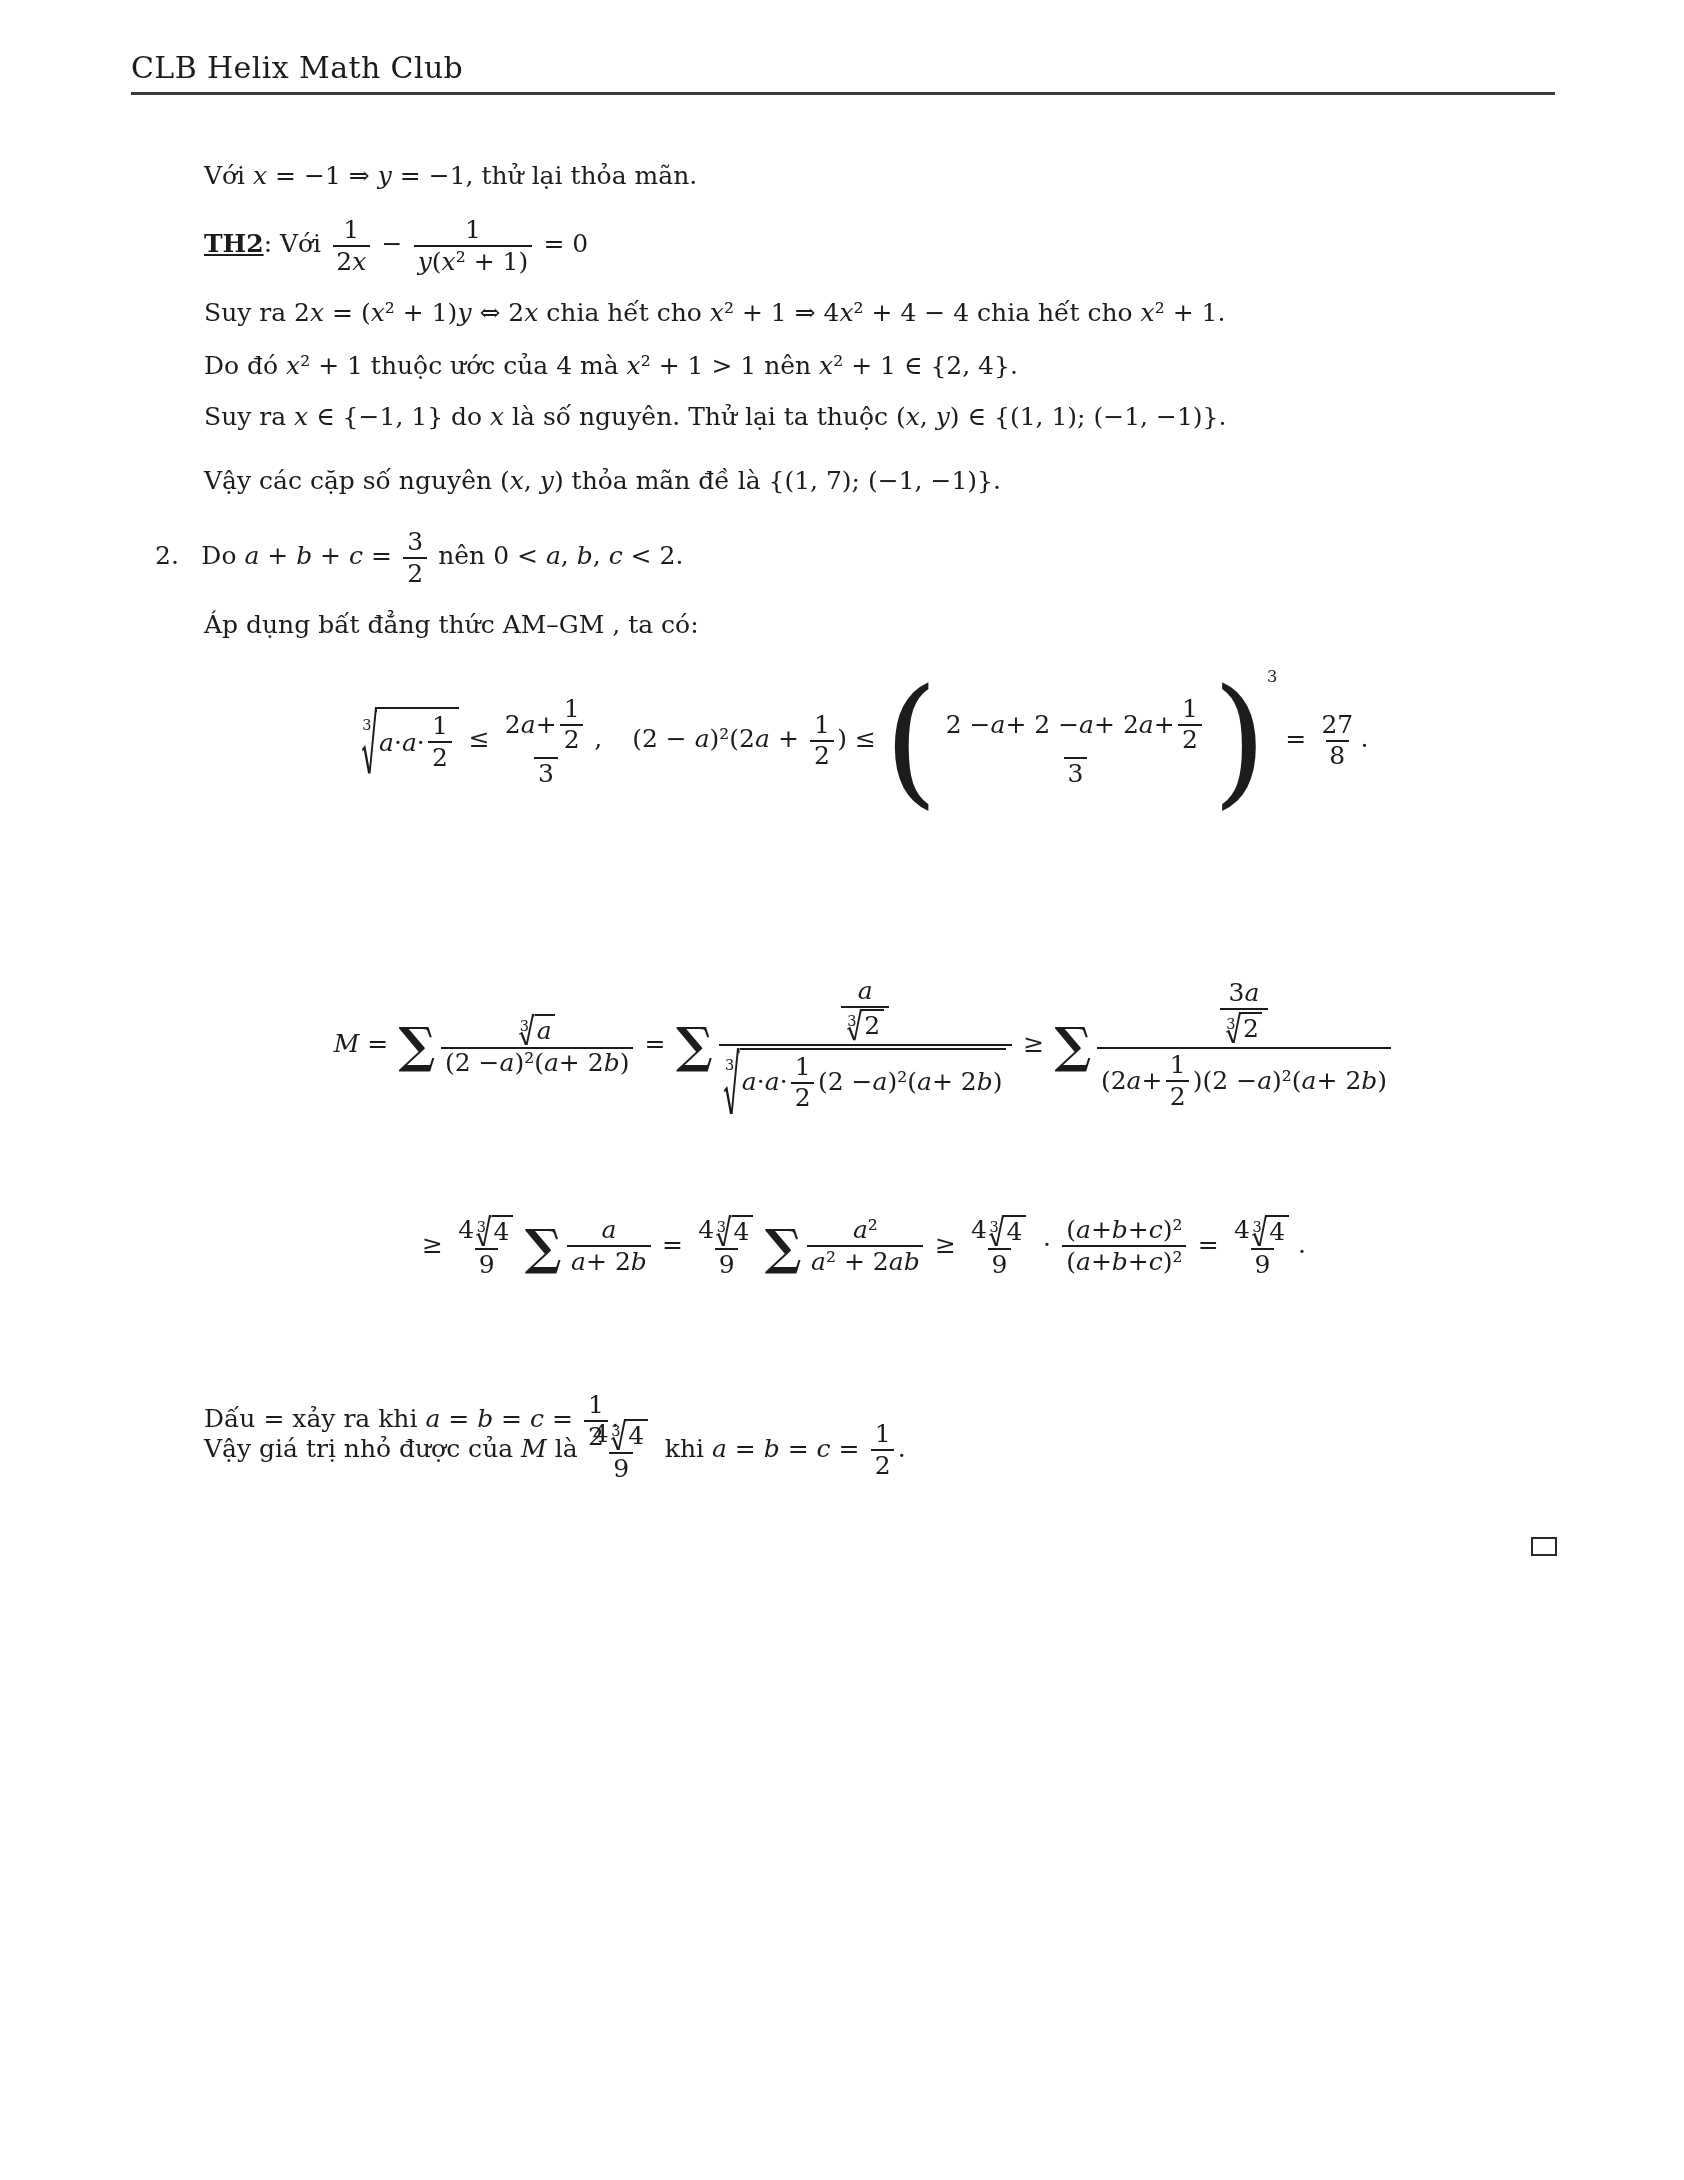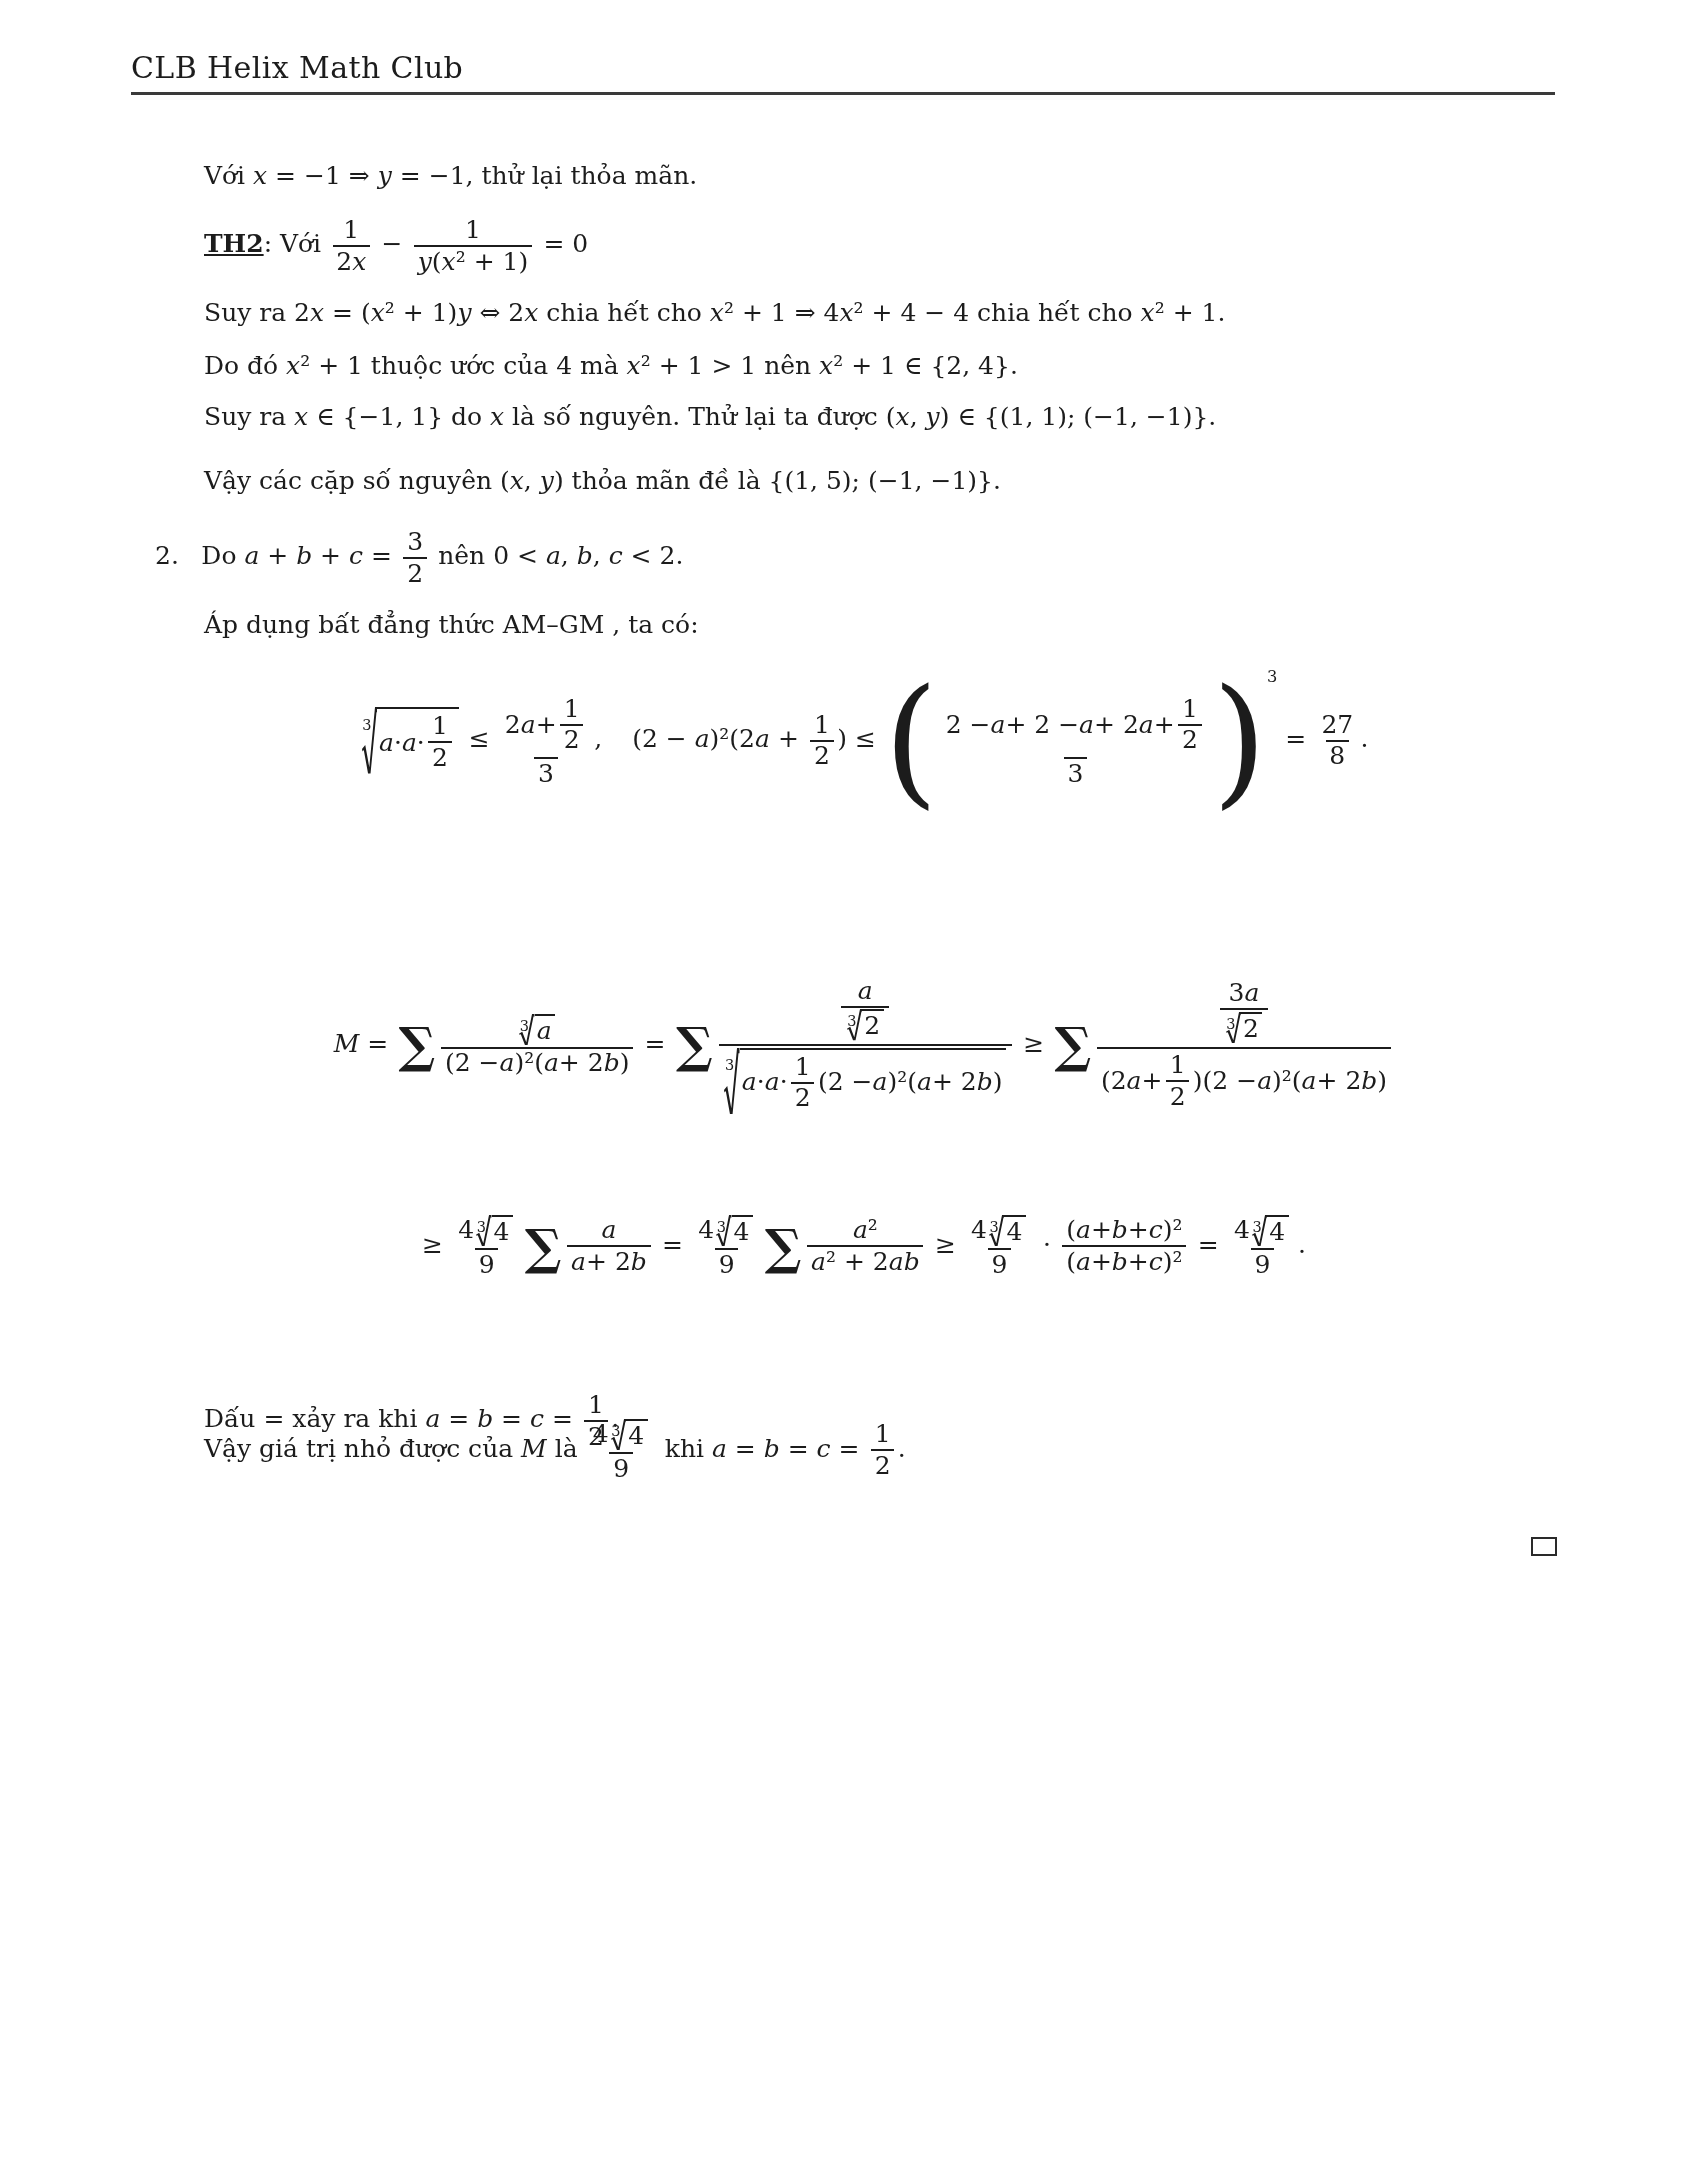--- a/index.html
+++ b/index.html
@@ -85,22 +85,22 @@
         </span>
         <span class="den">
           <span class="it">y</span>
           <span class="rm">(</span>
           <span class="it">x</span>
           <span class="rm">² + 1)</span>
         </span>
       </span><span class="rm"> = 0</span></div>
   <div class="tline" style="left:204px;top:298px"><span class="rm">Suy ra 2</span><span class="it">x</span><span class="rm"> = (</span><span class="it">x</span><span class="rm">² + 1)</span><span class="it">y</span><span class="rm"> ⇔ 2</span><span class="it">x</span><span class="rm"> chia hết cho </span><span class="it">x</span><span class="rm">² + 1 ⇒ 4</span><span class="it">x</span><span class="rm">² + 4 − 4 chia hết cho </span><span class="it">x</span><span class="rm">² + 1.</span></div>
   <div class="tline" style="left:204px;top:351px"><span class="rm">Do đó </span><span class="it">x</span><span class="rm">² + 1 thuộc ước của 4 mà </span><span class="it">x</span><span class="rm">² + 1 &gt; 1 nên </span><span class="it">x</span><span class="rm">² + 1 ∈ {2, 4}.</span></div>
-  <div class="tline" style="left:204px;top:402px"><span class="rm">Suy ra </span><span class="it">x</span><span class="rm"> ∈ {−1, 1} do </span><span class="it">x</span><span class="rm"> là số nguyên. Thử lại ta được (</span><span class="it">x</span><span class="rm">, </span><span class="it">y</span><span class="rm">) ∈ {(1, 1); (−1, −1)}.</span></div>
-  <div class="tline" style="left:204px;top:466px"><span class="rm">Vậy các cặp số nguyên (</span><span class="it">x</span><span class="rm">, </span><span class="it">y</span><span class="rm">) thỏa mãn đề là {(1, 5); (−1, −1)}.</span></div>
+  <div class="tline" style="left:204px;top:402px"><span class="rm">Suy ra </span><span class="it">x</span><span class="rm"> ∈ {−1, 1} do </span><span class="it">x</span><span class="rm"> là số nguyên. Thử lại ta thuộc (</span><span class="it">x</span><span class="rm">, </span><span class="it">y</span><span class="rm">) ∈ {(1, 1); (−1, −1)}.</span></div>
+  <div class="tline" style="left:204px;top:466px"><span class="rm">Vậy các cặp số nguyên (</span><span class="it">x</span><span class="rm">, </span><span class="it">y</span><span class="rm">) thỏa mãn đề là {(1, 7); (−1, −1)}.</span></div>
   <div class="tline" style="left:155px;top:527px"><span class="rm">2.</span><span class="gap" style="width: 0.9em;"></span><span class="rm">Do </span><span class="it">a</span><span class="rm"> + </span><span class="it">b</span><span class="rm"> + </span><span class="it">c</span><span class="rm"> = </span><span class="frac">
         <span class="num">
           <span class="rm">3</span>
         </span>
         <span class="den">
           <span class="rm">2</span>
         </span>
       </span><span class="rm"> nên 0 &lt; </span><span class="it">a</span><span class="rm">, </span><span class="it">b</span><span class="rm">, </span><span class="it">c</span><span class="rm"> &lt; 2.</span></div>
   <div class="tline" style="left:204px;top:610px"><span class="rm">Áp dụng bất đẳng thức AM–GM , ta có:</span></div>
   <div class="dline" style="top:667px"><span class="rad">

